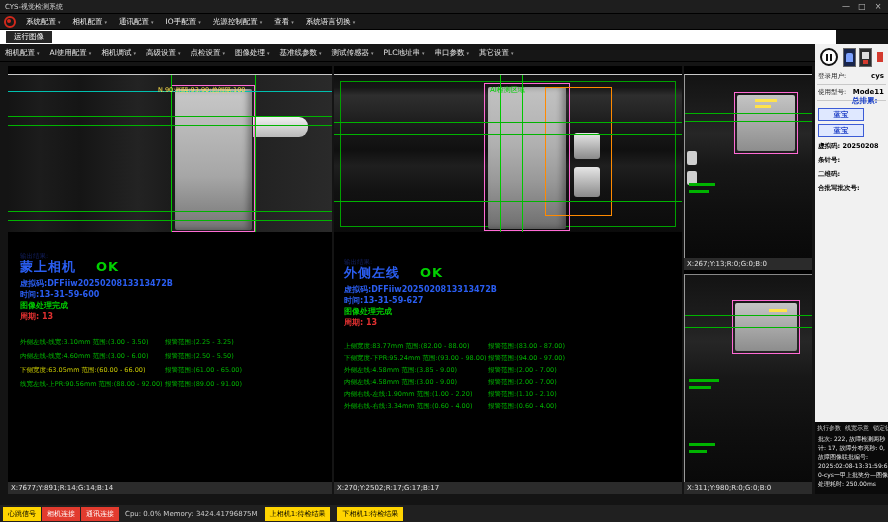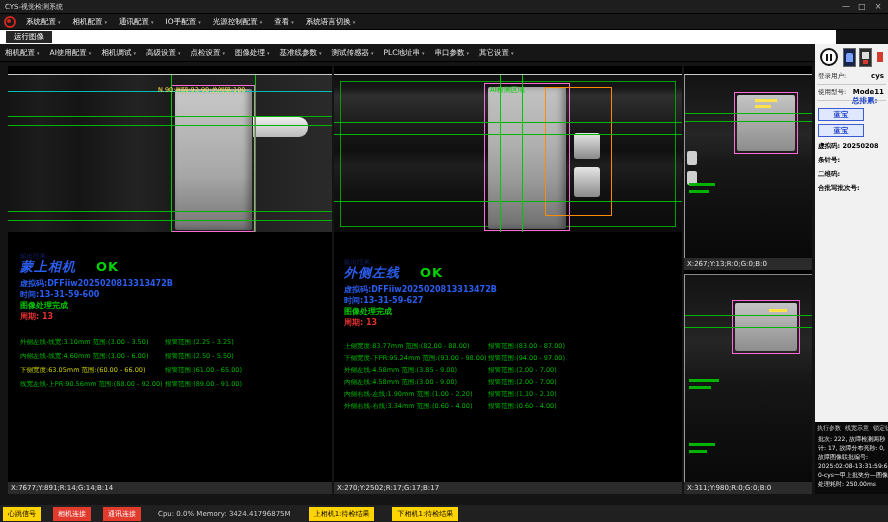--- a/index.html
+++ b/index.html
@@ -56,21 +56,21 @@
  linear-gradient(#00c800,#00c800),linear-gradient(#00c800,#00c800);
  background-size:100% 1px,100% 1px,100% 1px,1px 100%,1px 100%;
  background-position:0 47px,0 59px,0 126px,166px 0,188px 0;}
 .ytext{position:absolute;font-size:6.5px;color:#ffe24a;white-space:nowrap;}
 .ytext-left{left:150px;top:11px;}
 .ai-label{position:absolute;left:156px;top:10px;font-size:7px;color:#00d000;}
 
 
 .res-label{position:absolute;left:12px;font-size:6.5px;color:#2238a8;opacity:.55;}
 .cam-title{position:absolute;left:12px;font-size:13px;font-weight:bold;letter-spacing:1px;white-space:nowrap;}
-.ct-blue{color:#2a5df0;font-style:italic;}
+.ct-blue{color:#2a5df0;}
 .ct-ok{color:#00d000;margin-left:20px;}
 .info{position:absolute;left:12px;font-size:8px;font-weight:bold;white-space:nowrap;}
 .blue{color:#2a5df0;}
 .green{color:#00c800;}
 .red{color:#e03030;}
 .mrow{position:absolute;left:0;width:100%;height:10px;}
 .mtext{position:absolute;left:12px;font-size:6.5px;color:#00b400;white-space:nowrap;}
 .malarm{position:absolute;left:157px;font-size:6.5px;color:#00b400;white-space:nowrap;}
 .panel-center .mtext{left:10px;}
 .panel-center .malarm{left:154px;}
@@ -117,21 +117,21 @@
 .stotal{position:absolute;left:3px;font-size:7.5px;font-weight:bold;color:#1b40c8;margin-left:34px;}
 .bluebox{position:absolute;left:3px;width:46px;height:13px;border:1px solid #3b5bd6;background:#dfe8ff;color:#2646c8;font-size:7.5px;font-weight:bold;text-align:center;line-height:12px;}
 .vrow{position:absolute;left:3px;font-size:6.5px;font-weight:bold;color:#000;white-space:nowrap;}
 .frow{position:absolute;left:3px;font-size:6.5px;font-weight:bold;color:#000;white-space:nowrap;}
 .stats{position:absolute;left:0;top:378px;width:73px;height:72px;background:#0a0a0a;color:#e8e8e8;overflow:hidden;}
 .stabs{display:flex;gap:4px;padding:2px 2px 1px 2px;}
 .stabs span{font-size:6px;color:#ccc;white-space:nowrap;}
 .sl{font-size:6px;line-height:9px;padding-left:3px;white-space:nowrap;overflow:hidden;color:#e8e8e8;}
 
 
-.statusbar{position:absolute;left:0;top:505px;width:888px;height:17px;background:#202020;display:flex;align-items:center;gap:12px;padding:0 3px;}
+.statusbar{position:absolute;left:0;top:505px;width:888px;height:17px;background:#202020;display:flex;align-items:center;gap:1px;padding:0 3px;}
 .chip{font-size:7px;padding:2px 5px;white-space:nowrap;}
 .chip-y{background:#ffd400;color:#000;}
 .chip-r{background:#e23b2e;color:#fff;}
 .cpu{font-size:7px;color:#ccc;margin-left:5px;white-space:nowrap;}
 .camstate{background:#ffd400;color:#000;font-size:7px;padding:2px 5px;margin-left:6px;white-space:nowrap;}
 </style>
 </head>
 <body>
 
 <div class="titlebar">

